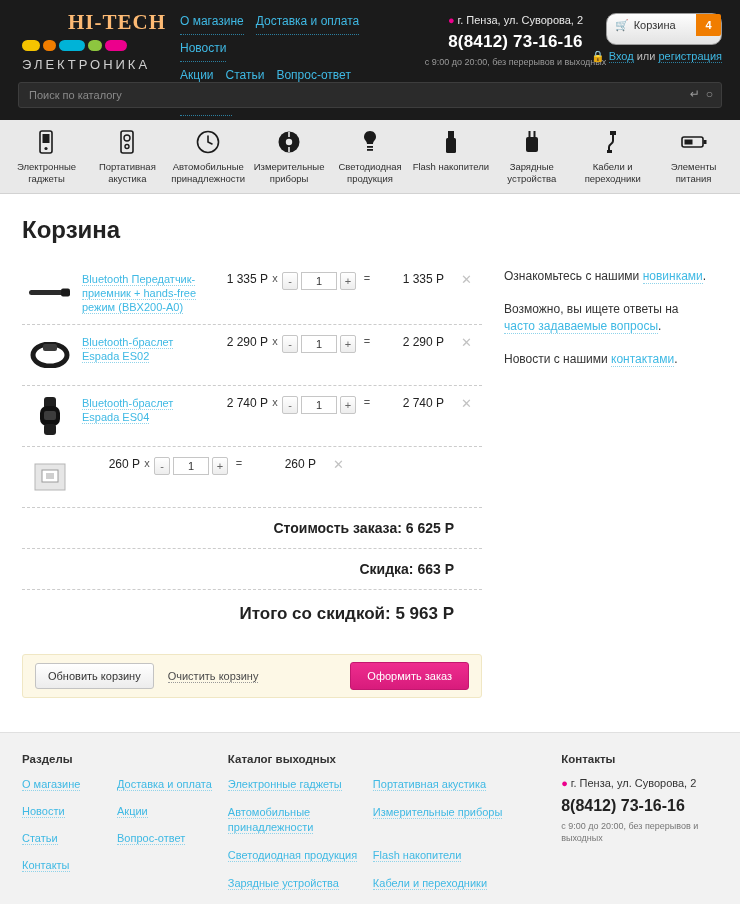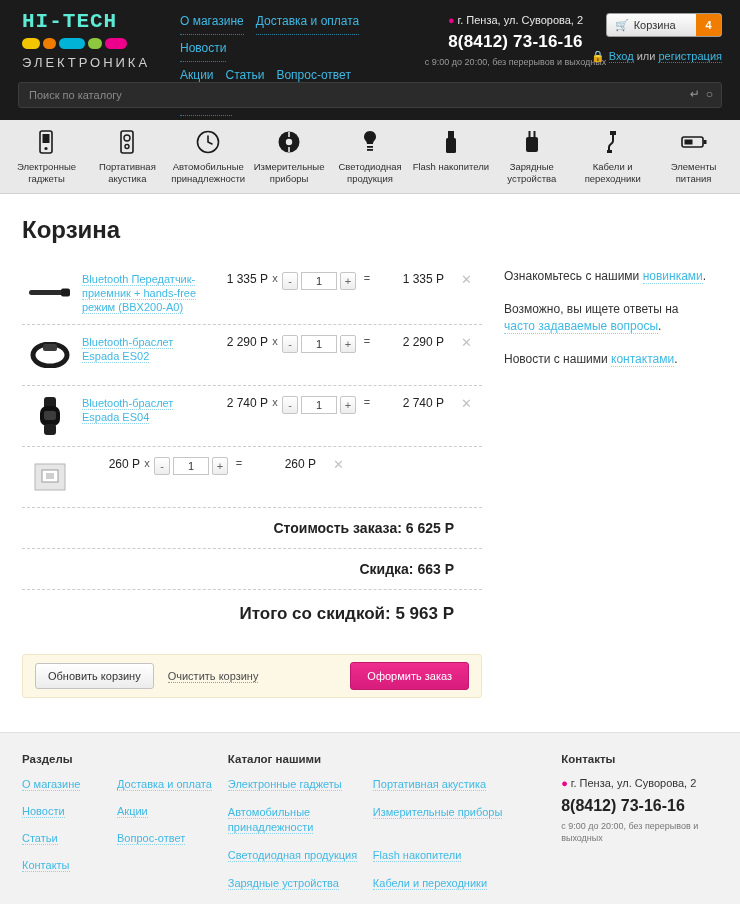--- a/index.html
+++ b/index.html
@@ -20,22 +20,23 @@
     color: #fff;
     padding: 10px 18px 0 18px;
     position: relative;
     height: 82px;
   }
   .logo-block { position: absolute; left: 22px; top: 10px; width: 150px; }
   .logo-text {
     font-size: 21px;
     font-weight: bold;
     letter-spacing: 1px;
-    color: #5eead4;
-    font-family: Liberation Mono, monospace;
+    color: #fdba74;
+    font-family: Liberation Serif, serif;
+    margin-left: 46px;
   }
   .logo-bar { margin-top: 5px; display: flex; height: 11px; align-items: center; }
   .logo-bar i { display: block; height: 11px; border-radius: 6px; margin-right: 3px; }
   .lb1 { width: 18px; background: #f5c400; }
   .lb2 { width: 13px; background: #f07d00; }
   .lb3 { width: 26px; background: #00b3d7; }
   .lb4 { width: 14px; background: #8dc63f; }
   .lb5 { width: 22px; background: #ec008c; }
   .logo-sub {
     margin-top: 6px;
@@ -72,24 +73,24 @@
     font-weight: bold;
     color: #fff;
     margin-top: 6px;
     letter-spacing: 0.2px;
   }
   .worktime { font-size: 9px; color: #9a9a9a; margin-top: 4px; line-height: 12px; }
 
   .cart-btn {
     position: absolute;
     right: 18px; top: 13px;
-    width: 116px; height: 24px;
+    width: 116px; height: 32px;
     background: linear-gradient(#fdfdfd,#e3e3e3);
     border: 1px solid #9b9b9b;
-    border-radius: 3px;
+    border-radius: 10px;
     color: #333;
     font-size: 11px;
     line-height: 22px;
     padding-left: 8px;
   }
   .cart-btn .cicon { margin-right: 5px; }
   .cart-count {
     position: absolute; right: 0; top: 0;
     width: 25px; height: 22px;
     background: #f07d00;
@@ -574,21 +575,21 @@
         <span><a href="#">Доставка и оплата</a></span>
         <span><a href="#">Новости</a></span>
         <span><a href="#">Акции</a></span>
         <span><a href="#">Статьи</a></span>
         <span><a href="#">Вопрос-ответ</a></span>
         <span><a href="#">Контакты</a></span>
       </div>
     </div>
 
     <div class="fcol f2">
-      <div class="fcol-title">Каталог нашими</div>
+      <div class="fcol-title">Каталог выходных</div>
       <div class="flist">
         <span><a href="#">Электронные гаджеты</a></span>
         <span><a href="#">Портативная акустика</a></span>
         <span><a href="#">Автомобильные принадлежности</a></span>
         <span><a href="#">Измерительные приборы</a></span>
         <span><a href="#">Светодиодная продукция</a></span>
         <span><a href="#">Flash накопители</a></span>
         <span><a href="#">Зарядные устройства</a></span>
         <span><a href="#">Кабели и переходники</a></span>
 

